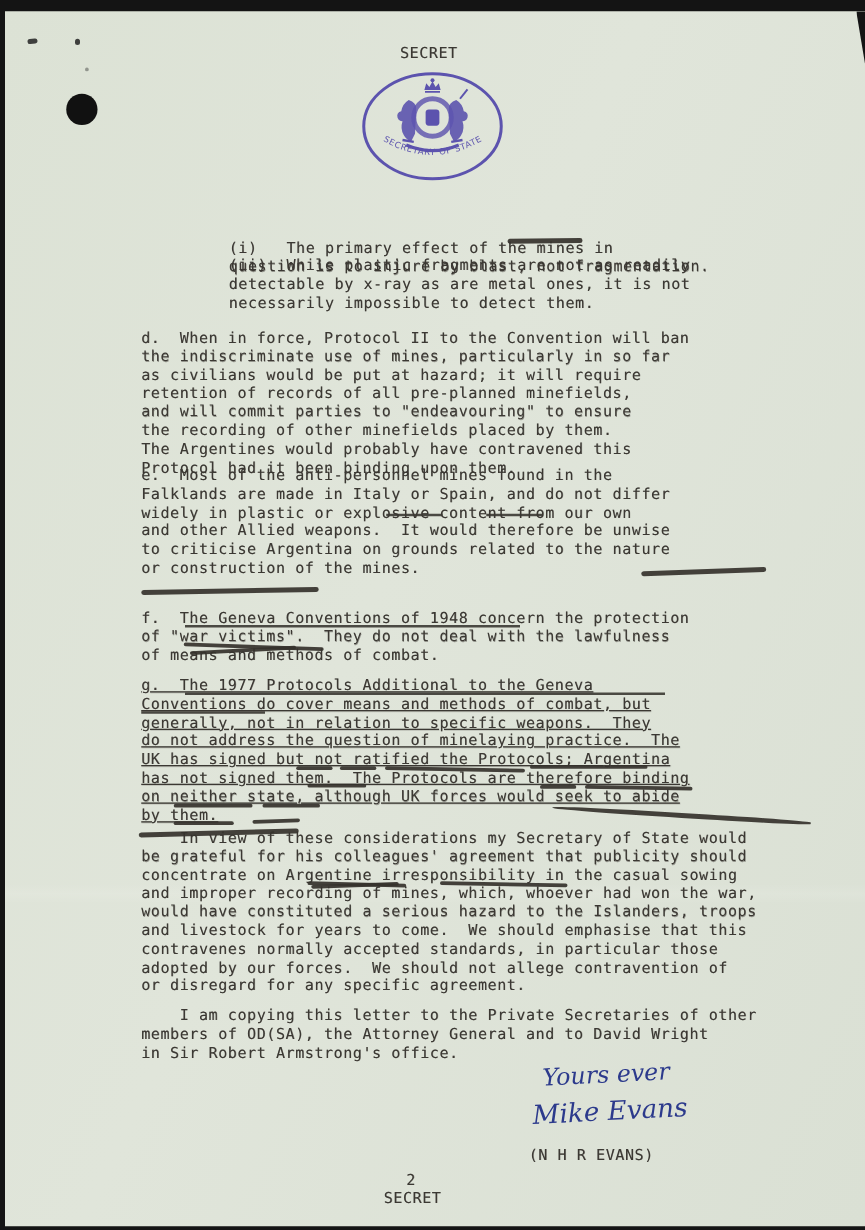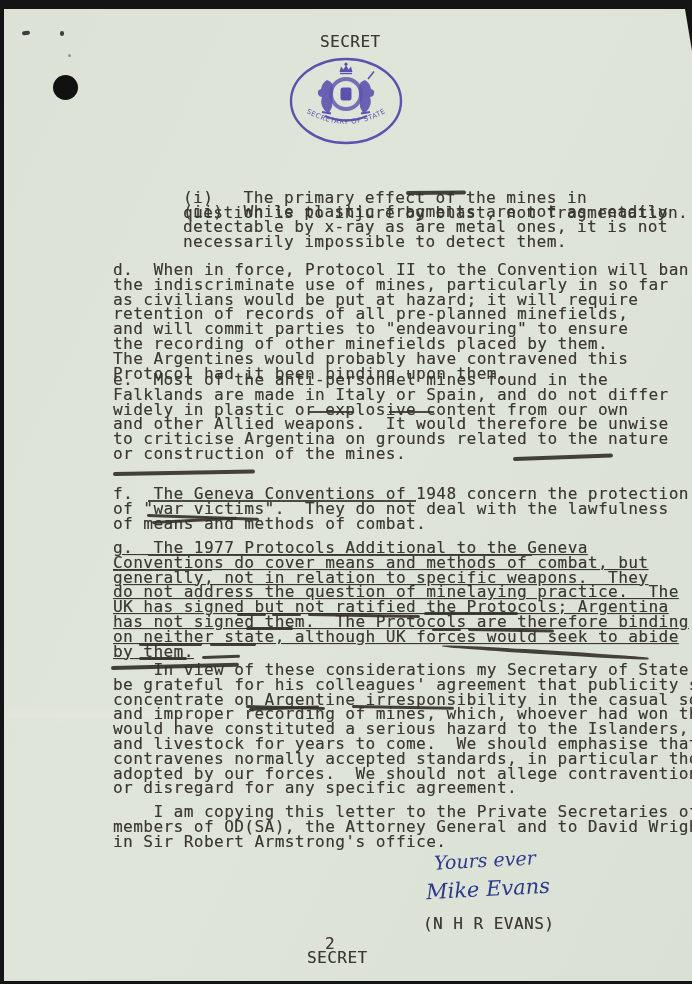--- a/index.html
+++ b/index.html
@@ -10,21 +10,21 @@
   }
   #scan{position:absolute;inset:0;}
   .edge{position:absolute;background:#141414;}
   #paper{
     position:absolute;left:4px;top:9px;right:0;bottom:3px;
     background:linear-gradient(115deg,#dce2d5 0%,#e0e5da 45%,#dae0d4 100%);
   }
   .tw{
     position:absolute;white-space:pre;
     font-family:"DejaVu Sans Mono", monospace;
-    font-size:16px;line-height:14.8px;letter-spacing:0.47px;
+    font-size:12px;line-height:14.8px;letter-spacing:0.47px;
     color:#3b3833;text-shadow:0.3px 0.3px 0.4px rgba(59,56,51,.45);
   }
   .tu{position:absolute;height:1.6px;background:#3a3732;opacity:.9;}
   .pen{position:absolute;background:#35322c;border-radius:2px;opacity:.92;transform-origin:left center;}
   .sig{
     position:absolute;font-family:"DejaVu Serif", serif;font-style:italic;
     color:#2c3a8c;transform:rotate(-3deg);white-space:pre;
   }
   #sig-valediction{left:430px;top:840px;font-size:19px;}
   #sig-name{left:422px;top:868px;font-size:21px;}

